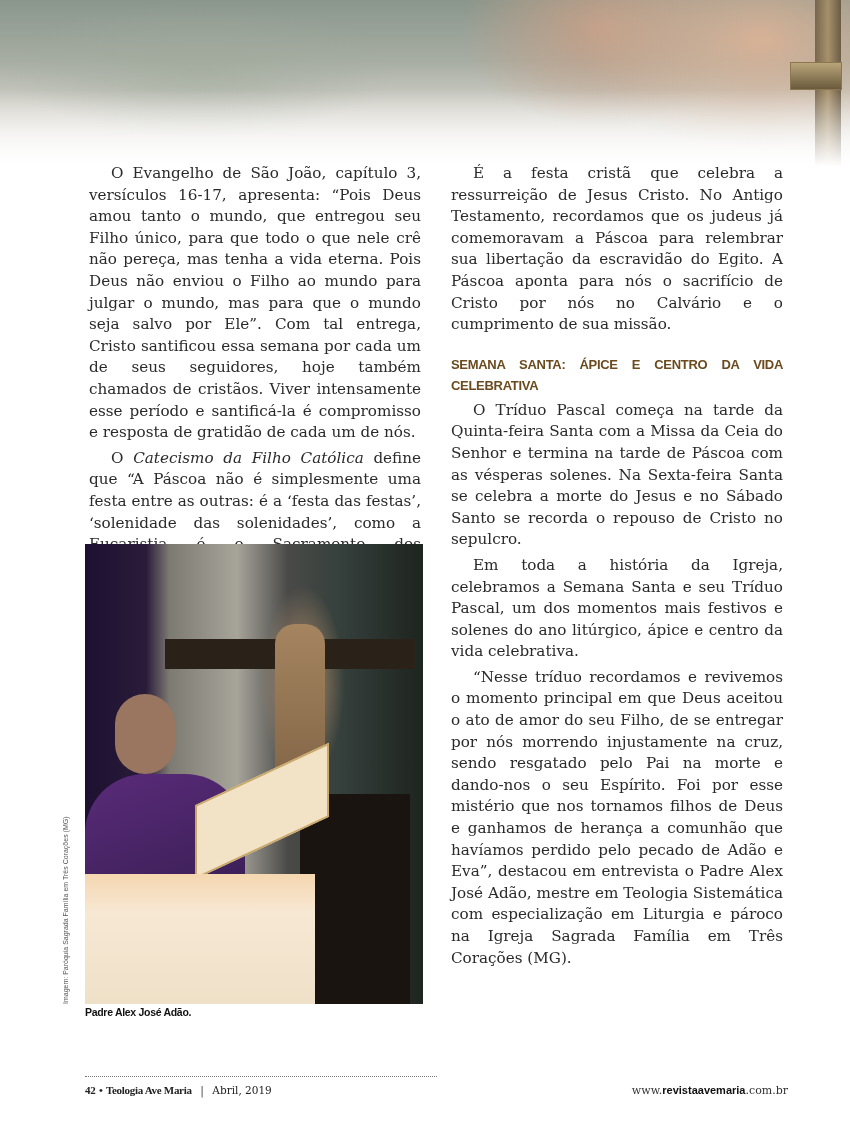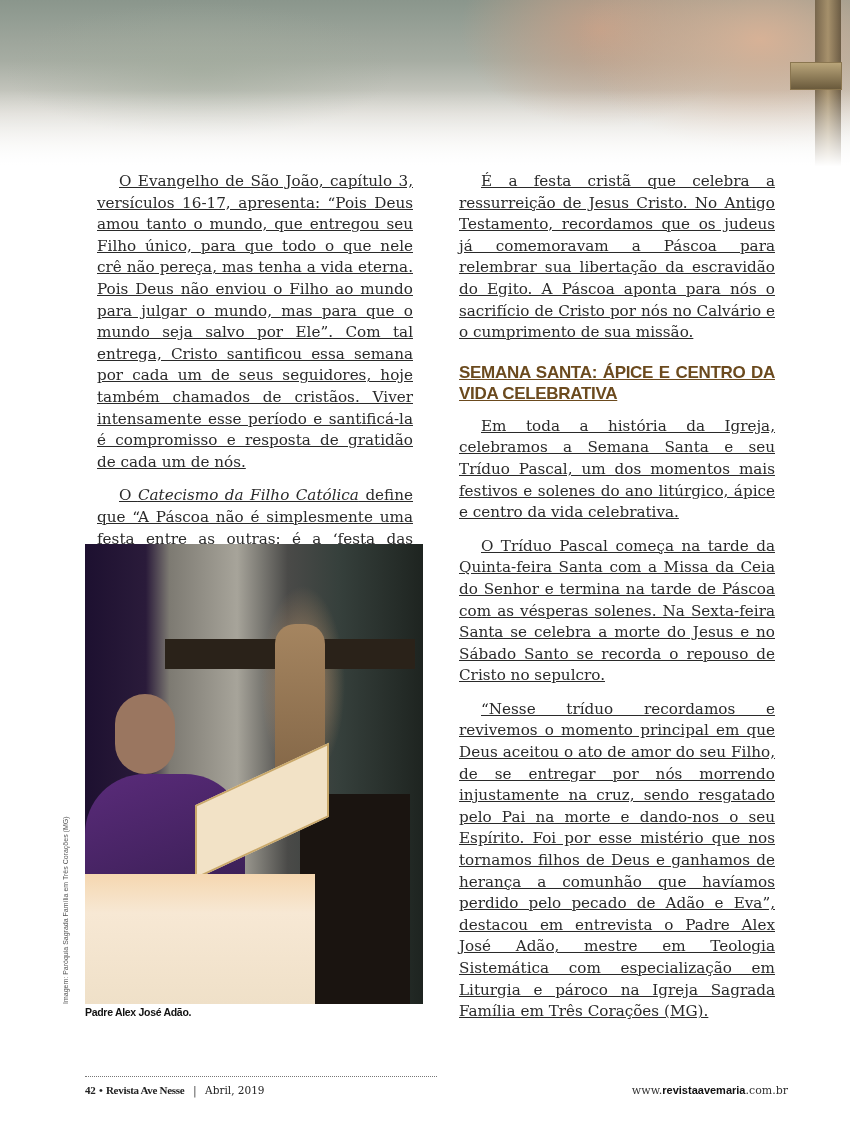--- a/index.html
+++ b/index.html
@@ -29,27 +29,27 @@
   .cross-bar {
     position: absolute; left: 790px; top: 62px; width: 50px; height: 26px;
     background: linear-gradient(to bottom, #b9a57a, #6a5a3c);
     border: 1px solid #8a7650;
   }
   .col {
     position: absolute;
     font-size: 15.2px; line-height: 21.6px;
     text-align: justify;
   }
-  .col p { margin: 12px; text-indent: 22px; text-decoration: underline; }
+  .col p { margin: 4px; text-indent: 22px; }
   .col p.noindent { text-indent: 0; }
   .left { left: 85px; top: 159px; width: 340px; }
   .right { left: 447px; top: 159px; width: 340px; }
   .heading {
     font-family: "Liberation Sans", sans-serif; font-weight: bold;
-    font-size: 17px; line-height: 21px; color: #6b4a1e;
+    font-size: 13px; line-height: 21px; color: #6b4a1e;
     margin-top: 18px !important; text-indent: 0 !important;
     letter-spacing: -0.3px;
   }
   .photo {
     position: absolute; left: 85px; top: 544px; width: 338px; height: 460px;
     background:
       radial-gradient(ellipse 60px 140px at 218px 140px, rgba(190,150,110,0.9), rgba(190,150,110,0) 70%),
       linear-gradient(to bottom, rgba(0,0,0,0) 50%, rgba(0,0,0,0) 100%),
       linear-gradient(to right, #1d1030 0%, #2a1b3a 18%, #7d7a72 25%, #a7a49a 45%, #4a4a48 60%, #36403c 75%, #1e2420 100%);
     overflow: hidden;
@@ -110,26 +110,26 @@
   <div class="head"></div>
   <div class="book"></div>
   <div class="ambo"></div>
 </div>
 <div class="credit">Imagem: Paróquia Sagrada Família em Três Corações (MG)</div>
 <div class="caption">Padre Alex José Adão.</div>
 
 <div class="col right">
   <p>É a festa cristã que celebra a ressurreição de Jesus Cristo. No Antigo Testamento, recordamos que os judeus já comemoravam a Páscoa para relembrar sua libertação da escravidão do Egito. A Páscoa aponta para nós o sacrifício de Cristo por nós no Calvário e o cumprimento de sua missão.</p>
   <p class="heading">SEMANA SANTA: ÁPICE E CENTRO DA VIDA CELEBRATIVA</p>
+  <p>O Tríduo Pascal começa na tarde da Quinta-feira Santa com a Missa da Ceia do Senhor e termina na tarde de Páscoa com as vésperas solenes. Na Sexta-feira Santa se celebra a morte do Jesus e no Sábado Santo se recorda o repouso de Cristo no sepulcro.</p>
   <p>Em toda a história da Igreja, celebramos a Semana Santa e seu Tríduo Pascal, um dos momentos mais festivos e solenes do ano litúrgico, ápice e centro da vida celebrativa.</p>
-  <p>O Tríduo Pascal começa na tarde da Quinta-feira Santa com a Missa da Ceia do Senhor e termina na tarde de Páscoa com as vésperas solenes. Na Sexta-feira Santa se celebra a morte do Jesus e no Sábado Santo se recorda o repouso de Cristo no sepulcro.</p>
   <p>“Nesse tríduo recordamos e revivemos o momento principal em que Deus aceitou o ato de amor do seu Filho, de se entregar por nós morrendo injustamente na cruz, sendo resgatado pelo Pai na morte e dando-nos o seu Espírito. Foi por esse mistério que nos tornamos filhos de Deus e ganhamos de herança a comunhão que havíamos perdido pelo pecado de Adão e Eva”, destacou em entrevista o Padre Alex José Adão, mestre em Teologia Sistemática com especialização em Liturgia e pároco na Igreja Sagrada Família em Três Corações (MG).</p>
 </div>
 
 <div class="footer-rule"></div>
 <div class="footer-left">
   <span class="mag">42</span>
   <span class="mag">•</span>
-  <span class="mag">Revista Ave Nesse</span>
+  <span class="mag">Teologia Ave Maria</span>
   <span class="sep">|</span>
   <span class="date">Abril, 2019</span>
 </div>
 <div class="footer-right"><span>www.</span><b>revistaavemaria</b><span>.com.br</span></div>
 
 </body></html>

